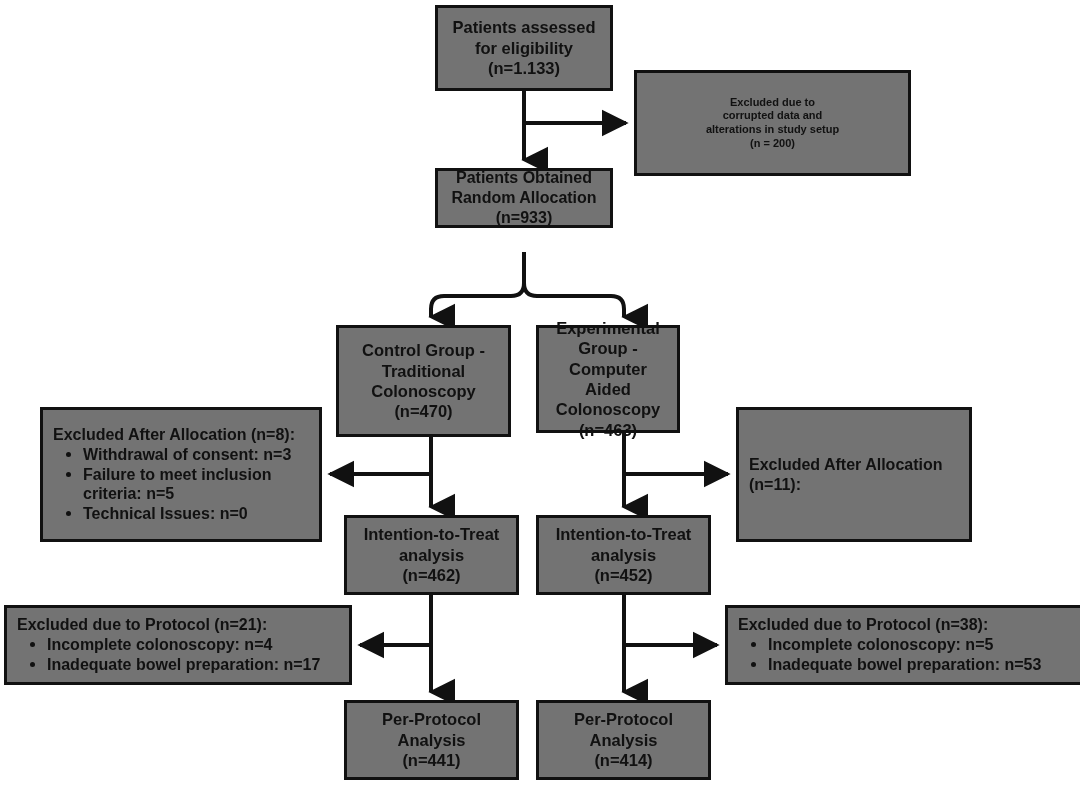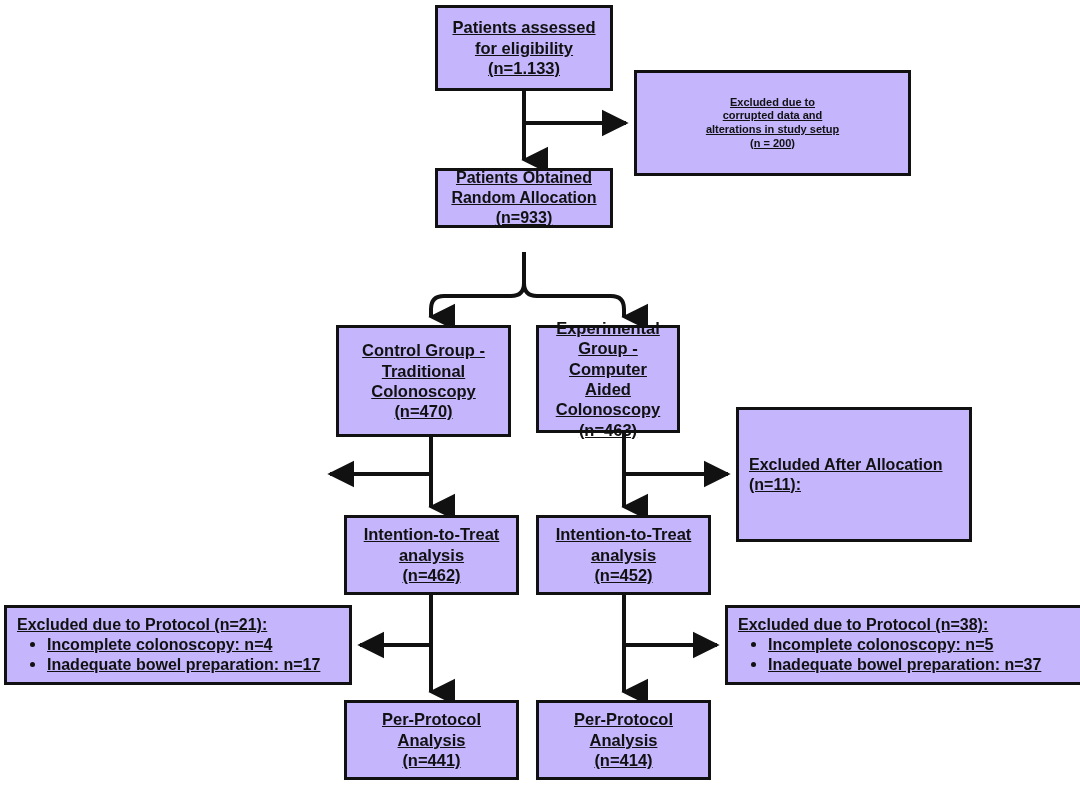--- a/index.html
+++ b/index.html
@@ -24,28 +24,27 @@
     left: 0;
     top: 0;
     width: 1080px;
     height: 786px;
     pointer-events: none;
   }
   .node {
     position: absolute;
     box-sizing: border-box;
     border: 3px solid #111111;
-    background: #c4b5fd;
+    background: #737373;
     display: flex;
     flex-direction: column;
     justify-content: center;
     font-weight: bold;
     line-height: 1.24;
     color: #111111;
-    text-decoration: underline;
   }
   .node.centered {
     align-items: center;
     text-align: center;
   }
   .node.listbox {
     align-items: flex-start;
     text-align: left;
     justify-content: center;
   }
@@ -158,20 +157,28 @@
     <span class="line">(n=470)</span>
   </div>
 
   <div class="node centered" id="node-experimental">
     <span class="line">Experimental</span>
     <span class="line">Group - Computer</span>
     <span class="line">Aided Colonoscopy</span>
     <span class="line">(n=463)</span>
   </div>
 
+  <div class="node listbox" id="node-excl-alloc-l">
+    <span class="list-title">Excluded After Allocation (n=8):</span>
+    <ul class="bullets">
+      <li>Withdrawal of consent: n=3</li>
+      <li>Failure to meet inclusion criteria: n=5</li>
+      <li>Technical Issues: n=0</li>
+    </ul>
+  </div>
 
   <div class="node listbox" id="node-excl-alloc-r">
     <span class="list-title">Excluded After Allocation (n=11):</span>
   </div>
 
   <div class="node centered" id="node-itt-left">
     <span class="line">Intention-to-Treat</span>
     <span class="line">analysis</span>
     <span class="line">(n=462)</span>
   </div>
@@ -187,21 +194,21 @@
     <ul class="bullets">
       <li>Incomplete colonoscopy: n=4</li>
       <li>Inadequate bowel preparation: n=17</li>
     </ul>
   </div>
 
   <div class="node listbox" id="node-excl-prot-r">
     <span class="list-title">Excluded due to Protocol (n=38):</span>
     <ul class="bullets">
       <li>Incomplete colonoscopy: n=5</li>
-      <li>Inadequate bowel preparation: n=37</li>
+      <li>Inadequate bowel preparation: n=53</li>
     </ul>
   </div>
 
   <div class="node centered" id="node-pp-left">
     <span class="line">Per-Protocol</span>
     <span class="line">Analysis</span>
     <span class="line">(n=441)</span>
   </div>
 
   <div class="node centered" id="node-pp-right">

